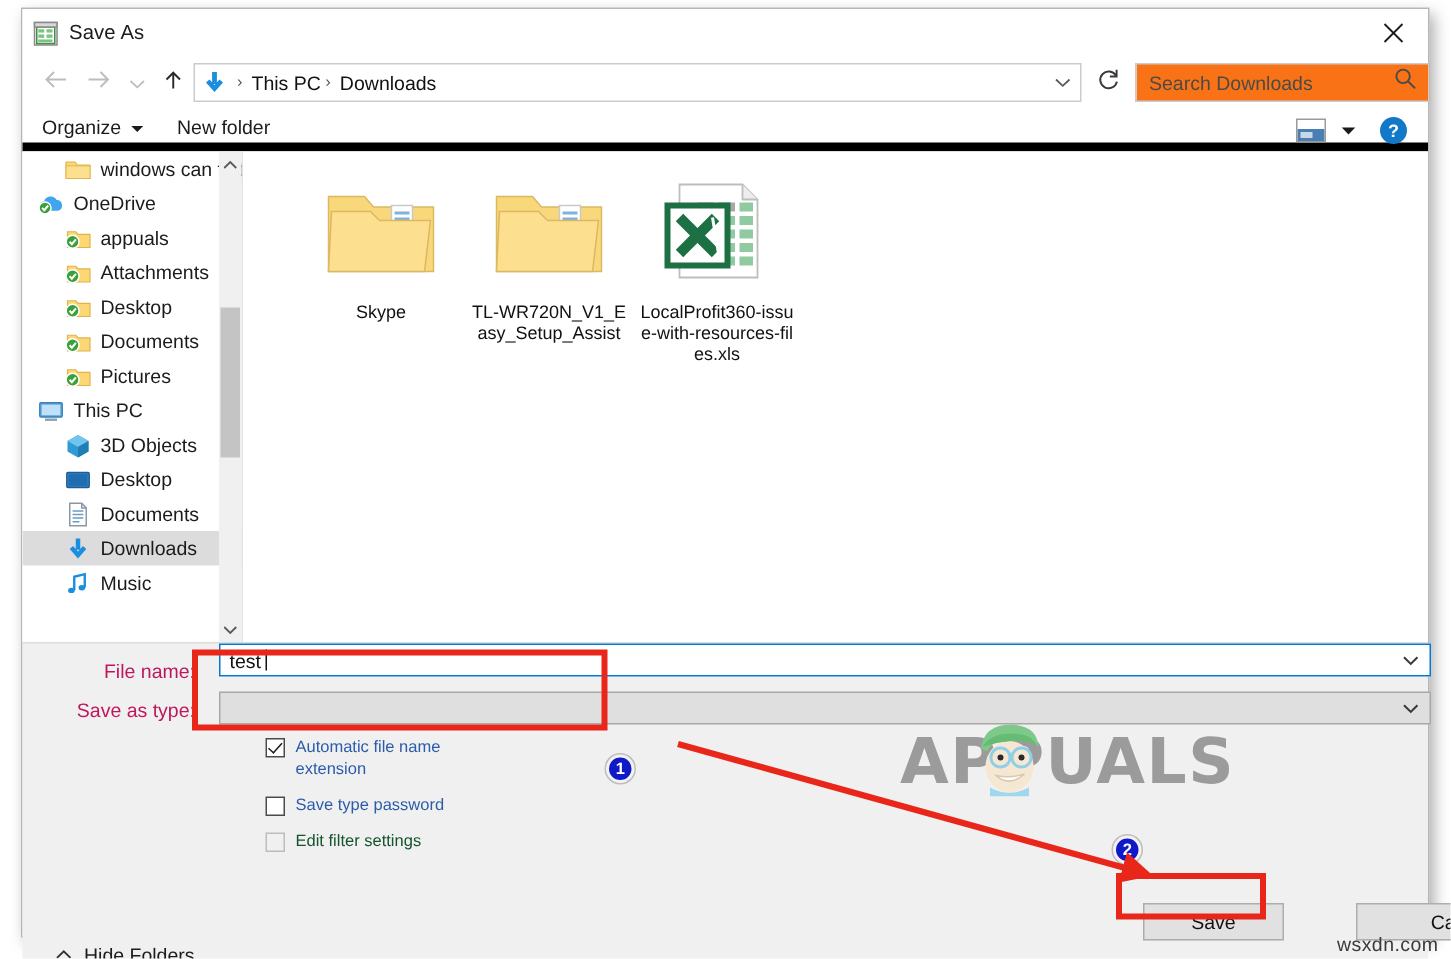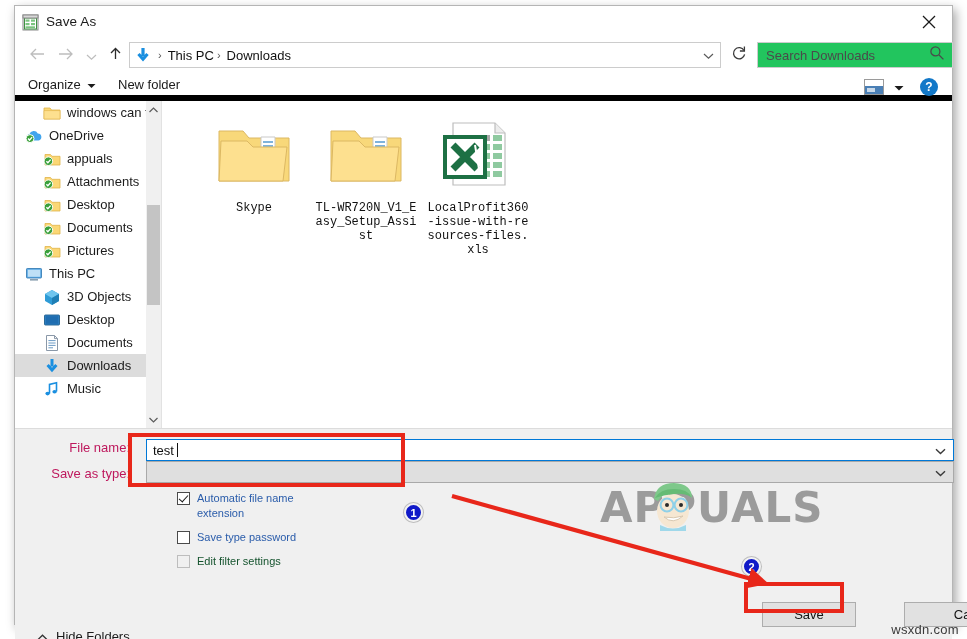--- a/index.html
+++ b/index.html
@@ -90,21 +90,21 @@
   .nav-refresh {
     position: absolute; left: 712px; top: 4px;
     width: 24px; height: 24px;
     display: flex; align-items: center; justify-content: center;
   }
   .searchbox {
     position: absolute;
     left: 742px; top: 3px;
     width: 196px; height: 26px;
     border: 1px solid #cccccc;
-    background: #22c55e;
+    background: #f97316;
     display: flex; align-items: center;
   }
   .searchbox .ph {
     font-size: 13px; color: #4a4a4a;
     margin-left: 8px;
   }
   .search-icon {
     position: absolute; right: 7px; top: 50%;
     transform: translateY(-50%);
   }
@@ -213,21 +213,20 @@
     padding-top: 4px;
   }
   .fileicon { height: 82px; display:flex; align-items:center; justify-content:center; }
   .filelabel {
     margin-top: 6px;
     font-size: 12px; color: #111;
     text-align: center;
     line-height: 14px;
     width: 104px;
     word-break: break-all;
-    font-family: Liberation Mono, monospace;
   }
 
   
   .bottom {
     position: relative;
     height: 228px;
     background: #f0f0f0;
     border-top: 1px solid #dcdcdc;
   }
   .form-label {
@@ -259,21 +258,21 @@
     display: inline-block;
     width: 1px; height: 14px;
     background: #111;
     margin-left: 3px;
     vertical-align: -2px;
   }
   .field-chev {
     position: absolute; right: 7px; top: 50%;
     transform: translateY(-50%);
   }
-  .fld-filename { top: 10px; }
+  .fld-filename { top: 0; }
   .fld-savetype { top: 32px; }
 
   
   .cbrow {
     position: absolute;
     left: 162px;
     display: flex; align-items: flex-start;
   }
   .cb {
     width: 13px; height: 13px;

